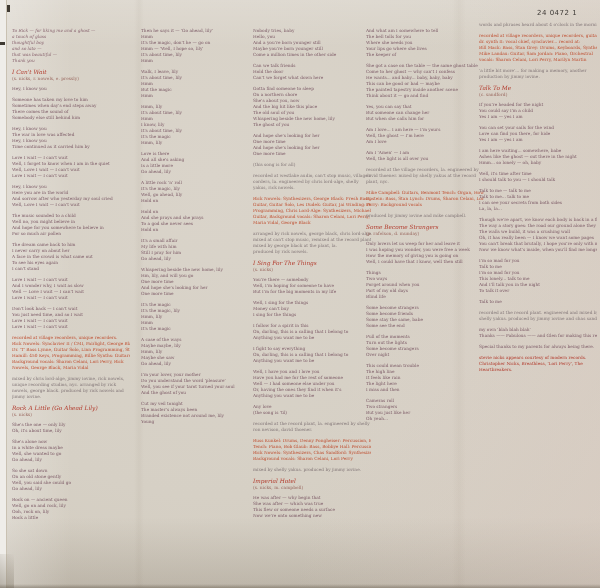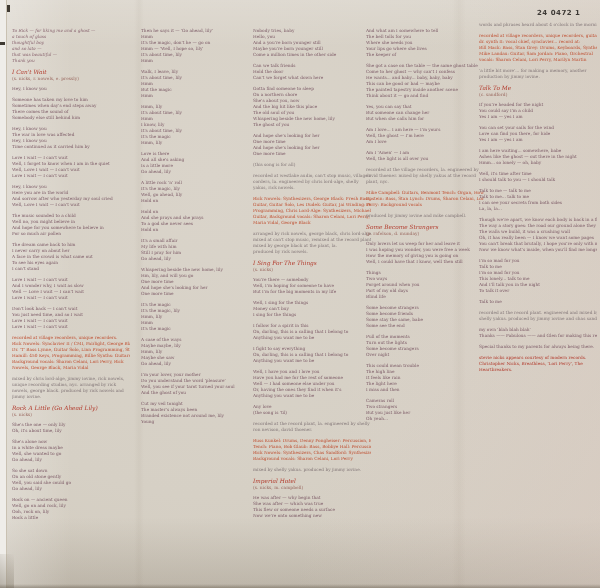--- a/index.html
+++ b/index.html
@@ -14,21 +14,21 @@
   .edge-left{position:absolute;left:0;top:0;width:6px;height:588px;background:#efede9;border-right:1px solid #c9c1b2;}
   .crease1{position:absolute;left:134px;top:0;width:10px;height:588px;background:linear-gradient(90deg,rgba(0,0,0,0),rgba(120,105,85,.06),rgba(0,0,0,0));}
   .crease2{position:absolute;left:452px;top:0;width:14px;height:588px;background:linear-gradient(90deg,rgba(0,0,0,0),rgba(120,105,85,.05),rgba(0,0,0,0));}
   .mark{position:absolute;background:#3f3a33;}
   .mark.m1{left:7px;top:5px;width:3px;height:7px;}
   .mark.m2{left:0;top:42px;width:5px;height:3px;}
   .blot-bl{position:absolute;left:0;bottom:0;width:14px;height:34px;background:linear-gradient(45deg,#847b6b,rgba(132,123,107,0));opacity:.55;}
   .edge-bottom{position:absolute;left:0;bottom:0;width:600px;height:4px;background:linear-gradient(180deg,rgba(0,0,0,0),rgba(70,60,45,.35));}
 
   .catalog{position:absolute;left:537px;top:9px;font-family:"DejaVu Sans",sans-serif;
-    font-size:7px;font-weight:bold;letter-spacing:.5px;color:#3e3a36;}
+    font-size:7px;font-weight:normal;letter-spacing:.5px;color:#3e3a36;}
 
   .col{position:absolute;top:28px;width:118px;}
   .col.c1{left:12px;}
   .col.c2{left:141px;}
   .col.c3{left:253px;}
   .col.c4{left:366px;}
   .col.c5{left:479px;top:22px;}
 
   .block{margin:0 0 5px 0;}
   .line{font-size:4.3px;line-height:6px;white-space:nowrap;overflow:hidden;}

